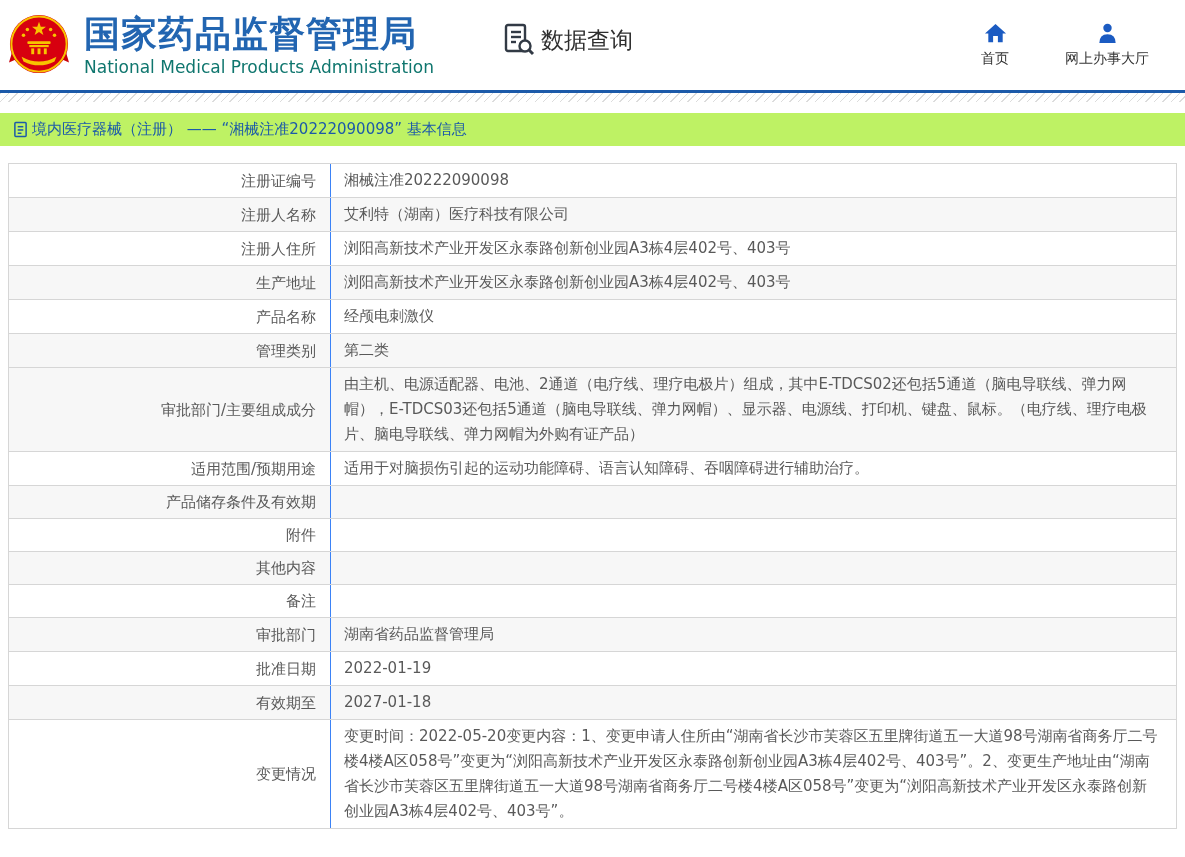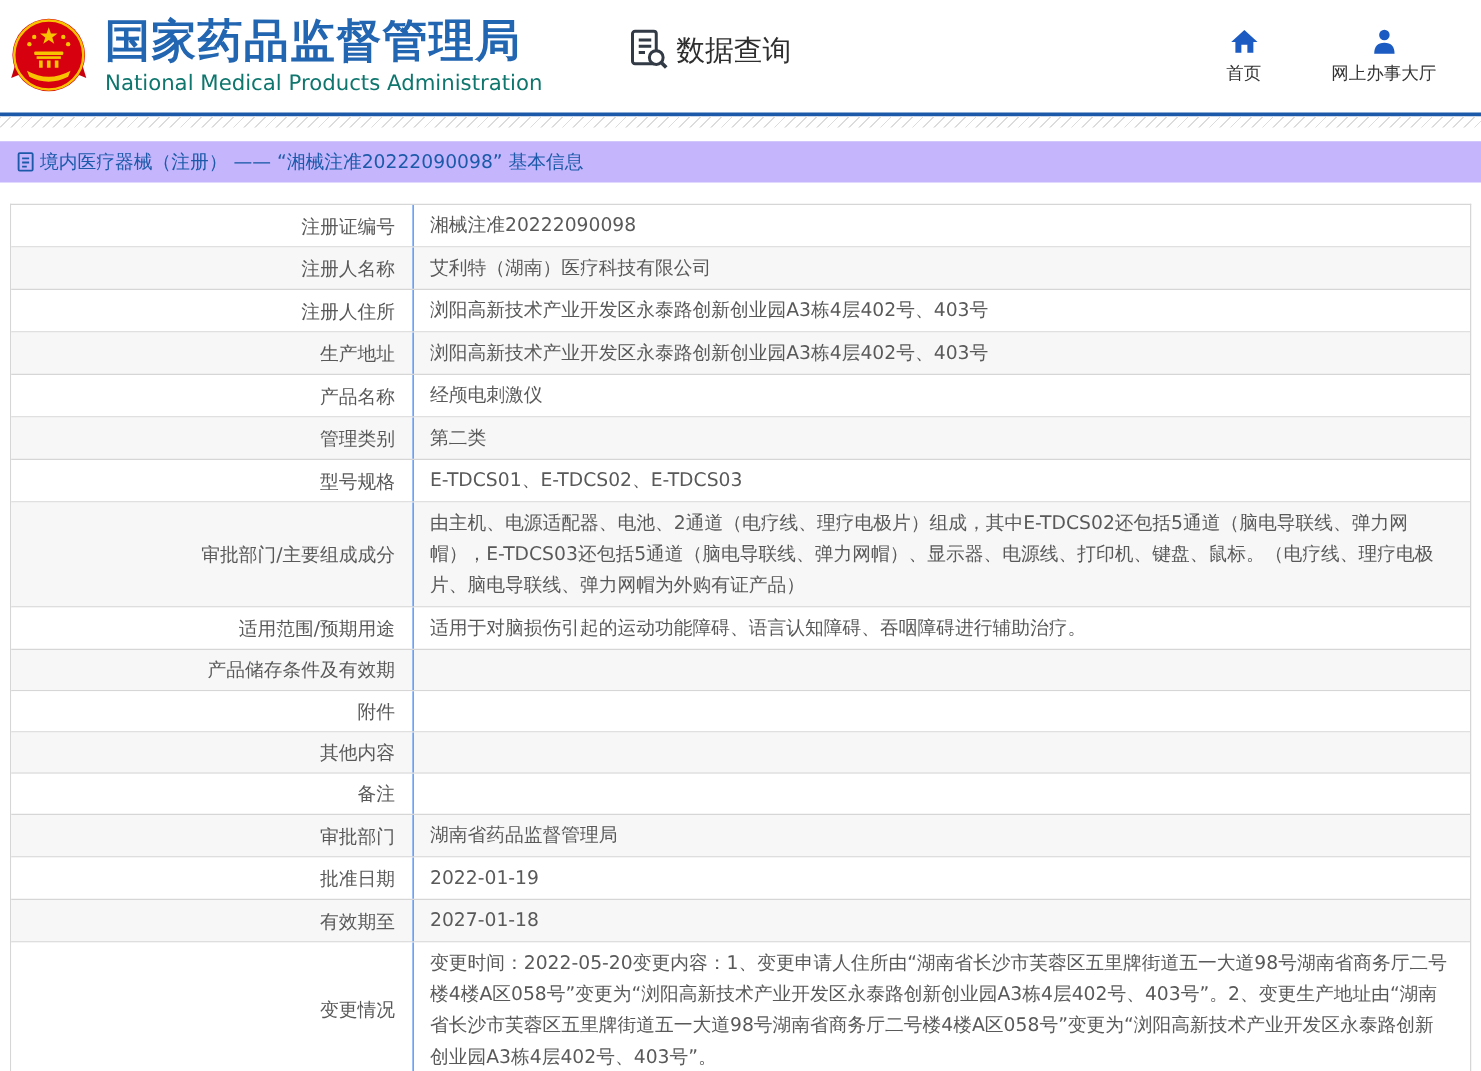--- a/index.html
+++ b/index.html
@@ -21,21 +21,21 @@
   .nav-item svg { width:23px; height:23px; }
   .nav-label { font-size:14px; color:#333; white-space:nowrap; }
 
   
   .divider-line { height:3px; background:#1c5aa9; }
   .hatch { height:9px;
     background:repeating-linear-gradient(135deg,#dcdcdc 0 1px,transparent 1px 6px); }
   .gap1 { height:11px; }
 
   
-  .breadcrumb { height:33px; background:#c4b5fd; display:flex; align-items:center; padding-left:13px; }
+  .breadcrumb { height:33px; background:#bef264; display:flex; align-items:center; padding-left:13px; }
   .breadcrumb svg { width:15px; height:17px; margin-right:4px; flex:0 0 auto; }
   .breadcrumb-text { font-size:15px; color:#1c5aa9; }
   .gap2 { height:17px; }
 
   
   .info-table { margin:0 8px; border:1px solid #d6d6d6; border-bottom:none; }
   .trow { display:flex; background:#fff; border-bottom:1px solid #d6d6d6; min-height:33px; }
   .trow.alt { background:#f7f7f7; }
   .tlabel { flex:0 0 322px; width:322px; display:flex; align-items:center; justify-content:flex-end;
     text-align:right; padding:4px 14px 4px 8px; border-right:1px solid #3b82f6;
@@ -134,24 +134,20 @@
       <div class="tvalue">浏阳高新技术产业开发区永泰路创新创业园A3栋4层402号、403号</div>
     </div>
     <div class="trow">
       <div class="tlabel">产品名称</div>
       <div class="tvalue">经颅电刺激仪</div>
     </div>
     <div class="trow alt">
       <div class="tlabel">管理类别</div>
       <div class="tvalue">第二类</div>
     </div>
-    <div class="trow">
-      <div class="tlabel">型号规格</div>
-      <div class="tvalue">E-TDCS01、E-TDCS02、E-TDCS03</div>
-    </div>
     <div class="trow alt">
       <div class="tlabel">审批部门/主要组成成分</div>
       <div class="tvalue">由主机、电源适配器、电池、2通道（电疗线、理疗电极片）组成，其中E-TDCS02还包括5通道（脑电导联线、弹力网帽），E-TDCS03还包括5通道（脑电导联线、弹力网帽）、显示器、电源线、打印机、键盘、鼠标。（电疗线、理疗电极片、脑电导联线、弹力网帽为外购有证产品）</div>
     </div>
     <div class="trow">
       <div class="tlabel">适用范围/预期用途</div>
       <div class="tvalue">适用于对脑损伤引起的运动功能障碍、语言认知障碍、吞咽障碍进行辅助治疗。</div>
     </div>
     <div class="trow alt">
       <div class="tlabel">产品储存条件及有效期</div>

